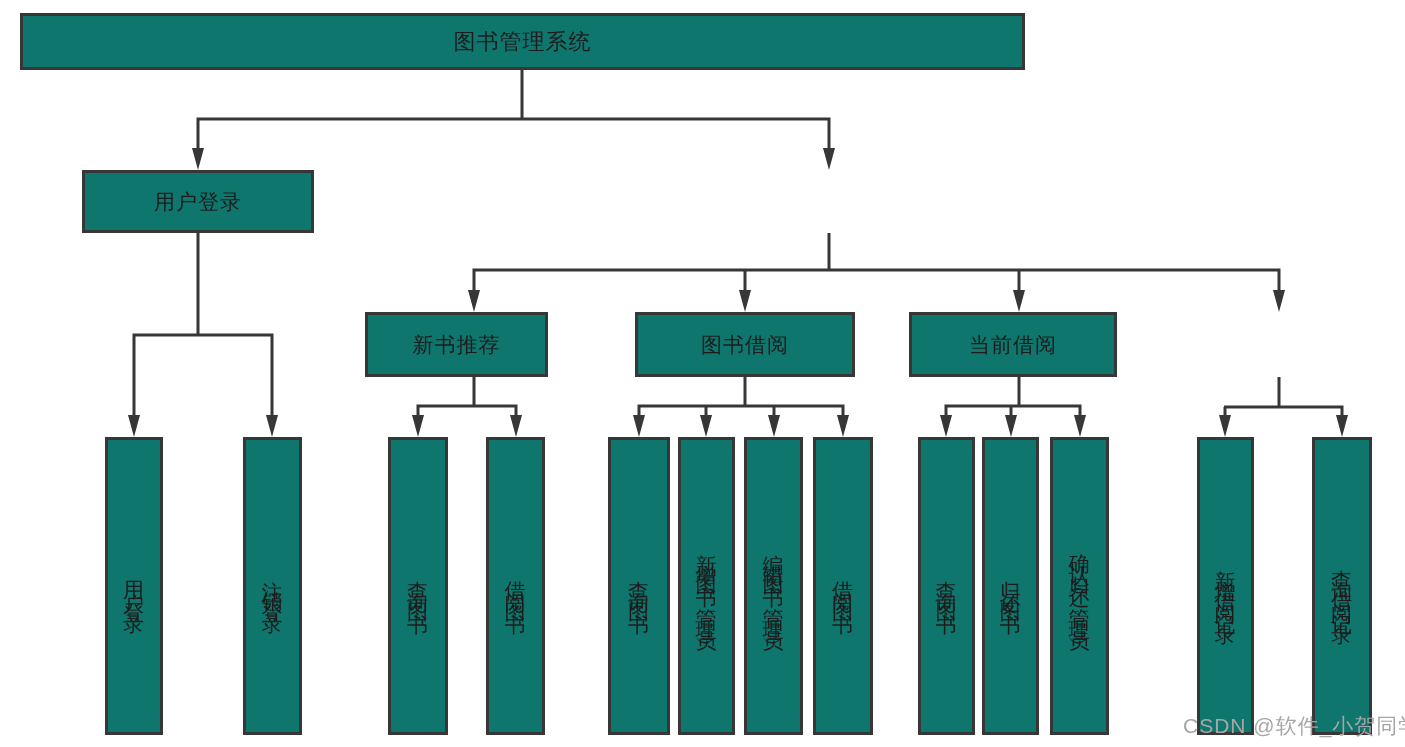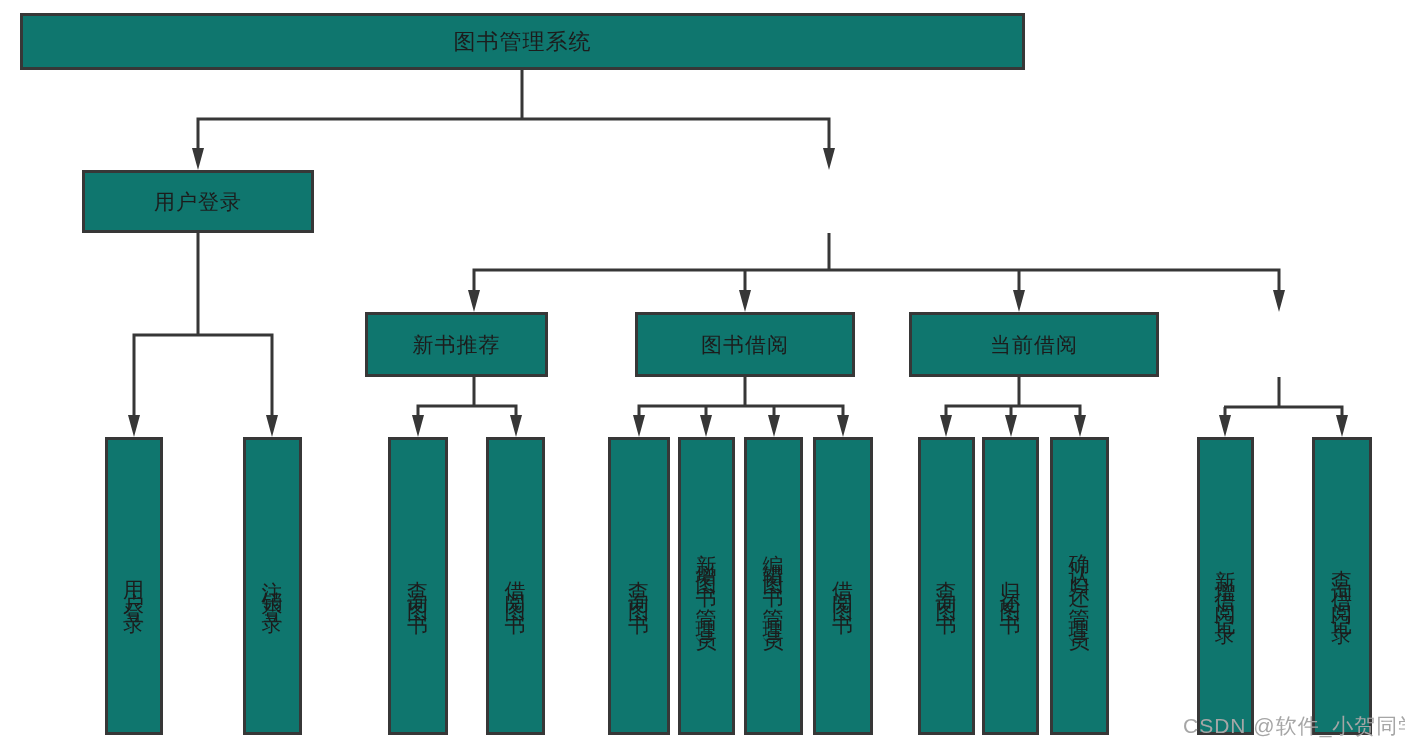--- a/index.html
+++ b/index.html
@@ -39,21 +39,21 @@
     color: #1c1c1c;
     white-space: nowrap;
   }
   
   .n-root   { left: 20px;   top: 13px;  width: 1005px; height: 57px; }
   .n-login  { left: 82px;   top: 170px; width: 232px;  height: 63px; }
   .n-mgmt   { left: 712px;  top: 170px; width: 235px;  height: 63px; }
   .n-l3     { top: 312px; height: 65px; }
   .n-newrec { left: 365px;  width: 183px; justify-content: center; }
   .n-borrow { left: 635px;  width: 220px; }
-  .n-cur    { left: 909px;  width: 250px; }
+  .n-cur    { left: 909px;  width: 208px; }
   .n-rec    { left: 1171px; width: 216px; }
   .leaf     { top: 437px; height: 298px; }
   .lf-1  { left: 105px;  width: 58px; }
   .lf-2  { left: 243px;  width: 59px; }
   .lf-3  { left: 388px;  width: 60px; }
   .lf-4  { left: 486px;  width: 59px; }
   .lf-5  { left: 608px;  width: 62px; }
   .lf-6  { left: 678px;  width: 57px; }
   .lf-7  { left: 744px;  width: 59px; }
   .lf-8  { left: 813px;  width: 60px; }

